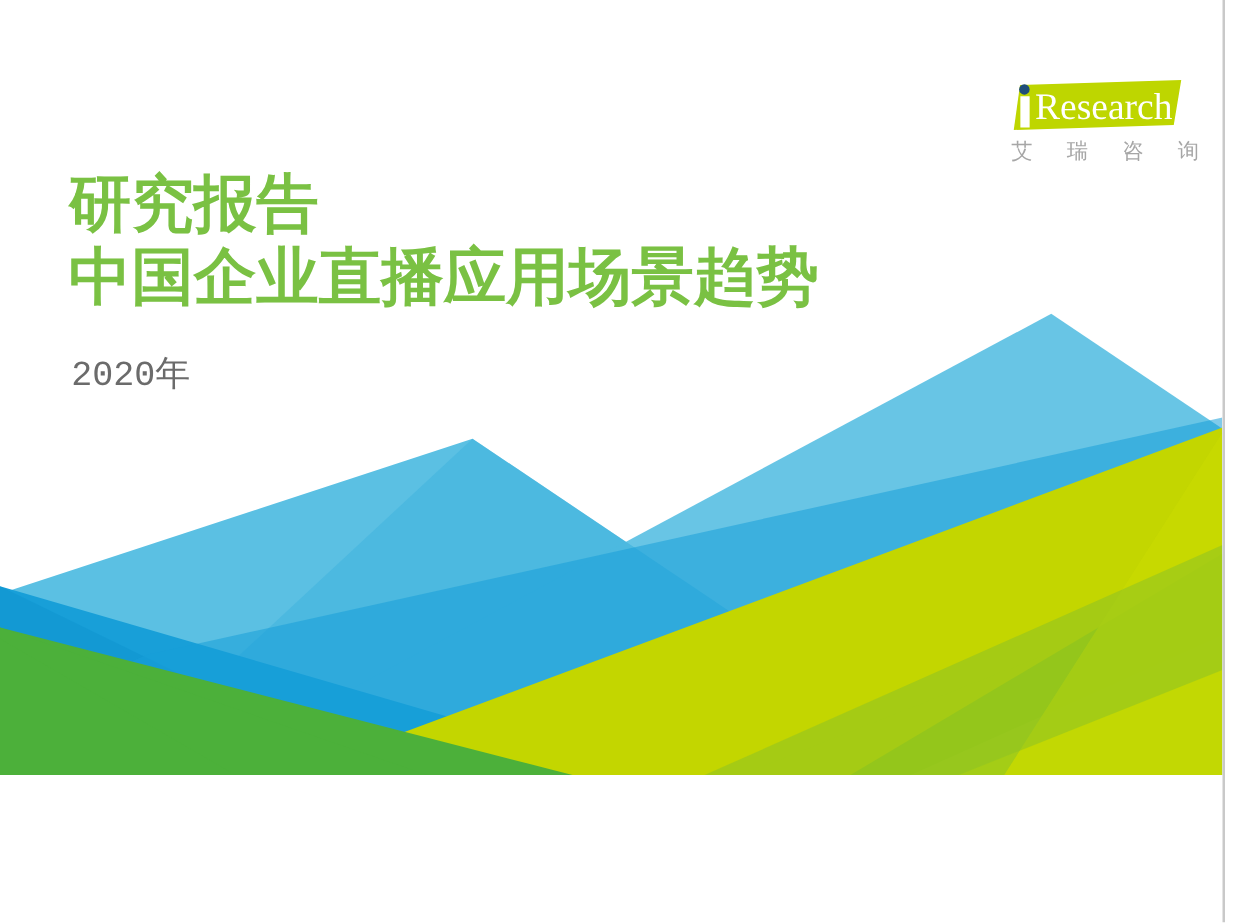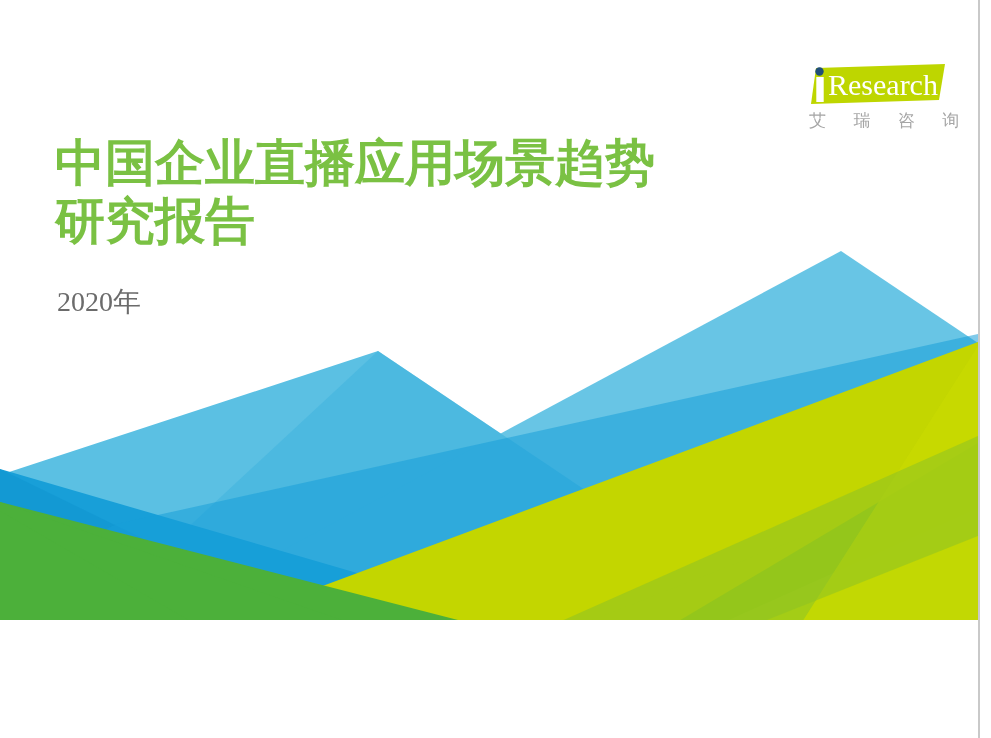--- a/index.html
+++ b/index.html
@@ -104,21 +104,21 @@
     font-family: "DejaVu Sans", "Liberation Sans", sans-serif;
   }
   #subtitle {
     position: absolute;
     left: 57px;
     top: 269px;
     font-size: 28px;
     line-height: 34px;
     color: #6b6b6b;
     white-space: nowrap;
-    font-family: Liberation Serif, serif;
+    font-family: Liberation Mono, monospace;
   }
 </style>
 </head>
 <body>
 
 <div id="page">
 
   <div id="slide">
 
     <svg id="artwork" viewBox="0 0 978 738" width="978" height="738" preserveAspectRatio="none">
@@ -164,22 +164,22 @@
 
           <rect x="10.3" y="15" width="7.4" height="25" fill="#ffffff"></rect>
 
           <text x="22" y="33" font-family="Liberation Serif, DejaVu Serif, serif" font-size="30" fill="#ffffff">Research</text>
         </svg>
       </div>
       <div id="logo-cn">艾 瑞 咨 询</div>
     </div>
 
     <div id="headline">
+      <div class="line">研究报告</div>
       <div class="line">中国企业直播应用场景趋势</div>
-      <div class="line">研究报告</div>
     </div>
 
     <div id="subtitle">2020年</div>
 
   </div>
 
   <div id="right-gutter">
     <div class="rule"></div>
   </div>
 

